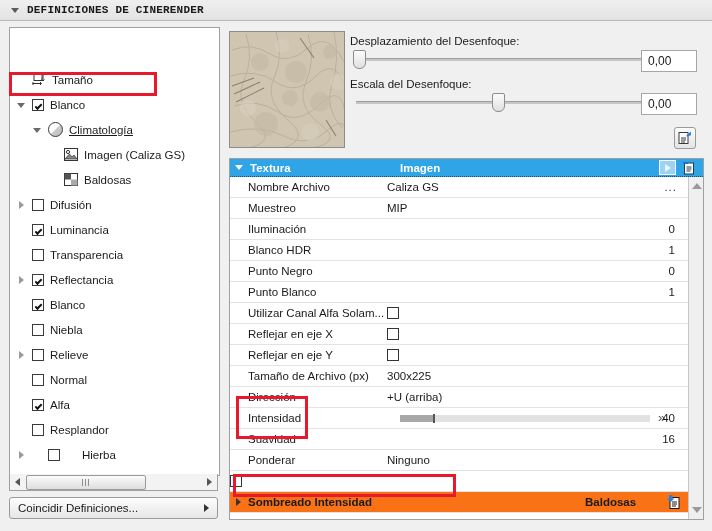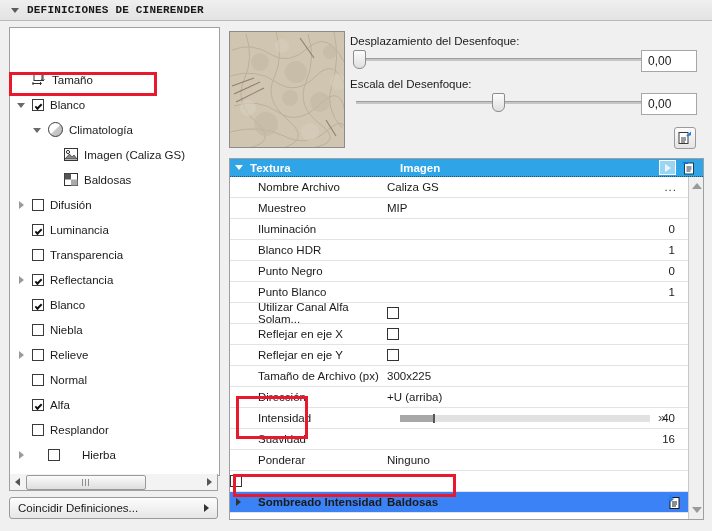--- a/index.html
+++ b/index.html
@@ -153,22 +153,22 @@
   .hbtn{position:absolute;top:1px;width:17px;height:15px;box-sizing:border-box;}
   .hbtn.play{right:27px;background:#9bd3f2;border:1px solid #ffffff;display:flex;align-items:center;justify-content:center;}
   .hbtn.play .p{width:0;height:0;border-left:6px solid #eaf6fd;border-top:4px solid transparent;border-bottom:4px solid transparent;}
   .hbtn.list{right:6px;display:flex;align-items:center;justify-content:center;}
 
   .trw{
     height:21px;display:flex;align-items:center;position:relative;
     border-bottom:1px solid #e3e3e3;box-sizing:border-box;
     background:#fff;
   }
-  .trw.alt{background:#3b82f6;font-weight:bold;}
-  .c-name{width:157px;padding-left:28px;box-sizing:border-box;font-size:11.5px;}
+  .trw.alt{background:#f97316;font-weight:bold;justify-content:space-between;}
+  .c-name{width:157px;padding-left:18px;box-sizing:border-box;font-size:11.5px;}
   .c-val{width:118px;font-size:11.5px;}
   .c-num{position:absolute;right:28px;font-size:11.5px;text-align:right;}
   .c-dots{position:absolute;right:26px;font-size:11.5px;letter-spacing:1px;color:#333;}
   .rcb{width:12px;height:12px;border:1px solid #333;background:#fff;box-sizing:border-box;}
   .rowtw{position:absolute;left:6px;width:0;height:0;
     border-left:5px solid #333;border-top:4px solid transparent;border-bottom:4px solid transparent;}
 
   .minislider{position:absolute;left:170px;height:7px;background:#e2e2e2;}
   .minislider .fill{position:absolute;left:0;top:0;height:7px;background:#a8a8a8;}
   .minislider .tick{position:absolute;top:-1px;width:2px;height:9px;background:#555;}
@@ -202,21 +202,21 @@
               <path d="M11 0.5 L11 7.5 M9.5 1.5 L11 0 L12.5 1.5 M9.5 6.5 L11 8 L12.5 6.5" stroke="#333" fill="none"></path>
               <path d="M0.5 10.5 L9 10.5 M1.5 9 L0 10.5 L1.5 12 M8 9 L9.5 10.5 L8 12" stroke="#333" fill="none"></path>
             </svg></span>
           <span class="tlabel">Tamaño</span>
         </div>
         <div class="trow" style="padding-left: 6px;">
           <div class="twist open" style="margin-right: 5px;"></div>
           <div class="cb on"></div>
           <span class="tlabel">Blanco</span>
         </div>
-        <div class="trow" style="padding-left: 22px;">
+        <div class="trow" style="padding-left: 22px; text-decoration: underline;">
           <div class="twist open" style="margin-right: 5px;"></div>
           <div class="ico-sphere"></div>
           <span class="tlabel">Climatología</span>
         </div>
         <div class="trow" style="padding-left: 38px;">
           <div class="twist " style="margin-right: 5px;"></div>
           <span class="ico"><svg width="14" height="13" viewBox="0 0 14 13">
               <rect x="0.5" y="0.5" width="13" height="12" fill="#fff" stroke="#333"></rect>
               <circle cx="4" cy="4" r="1.6" fill="none" stroke="#333"></circle>
               <path d="M1 11 L5.5 6 L8 9 L10 7 L13 11 Z" fill="#888" stroke="#333" stroke-width="0.7"></path>

